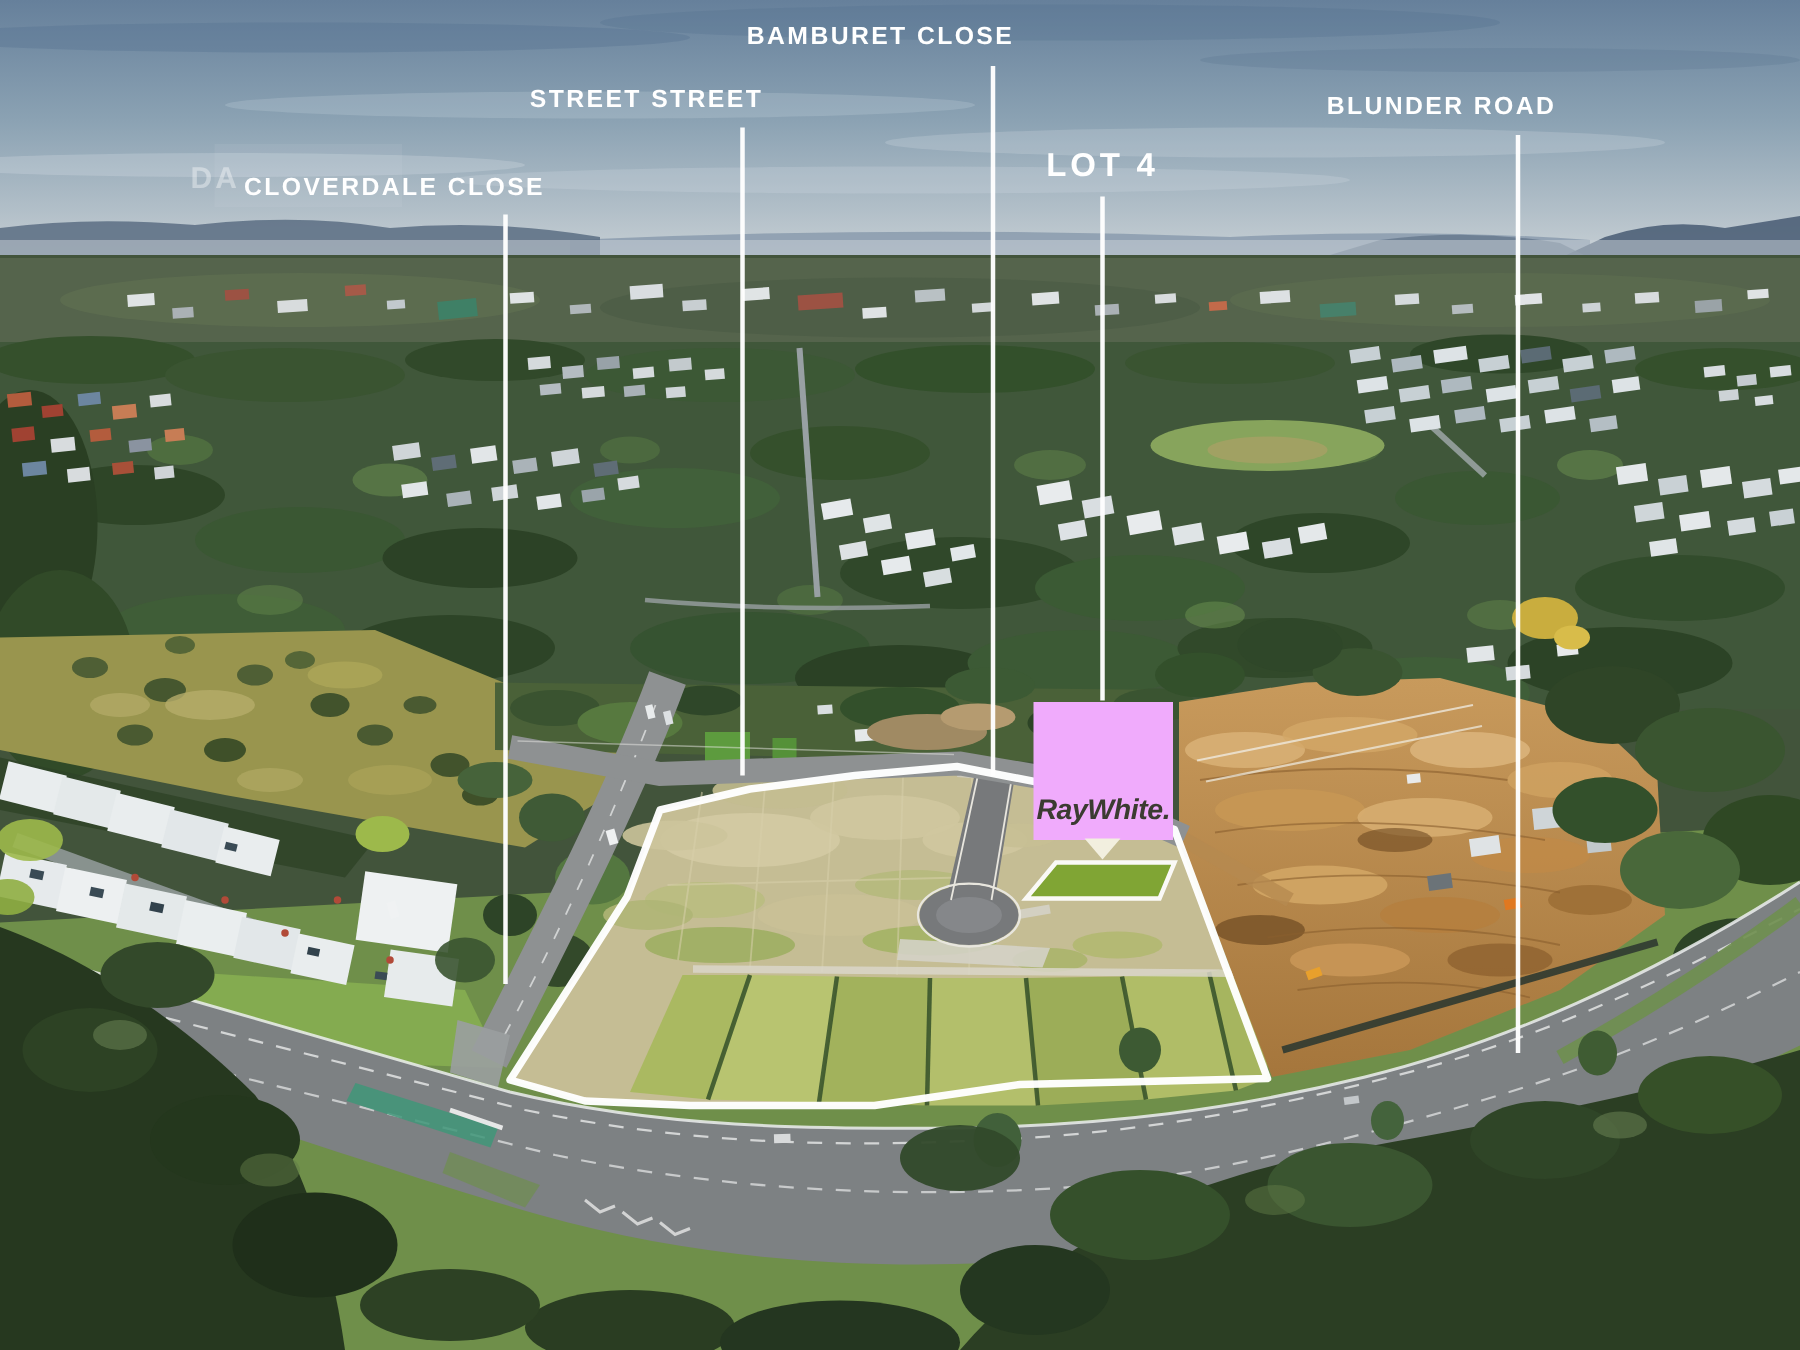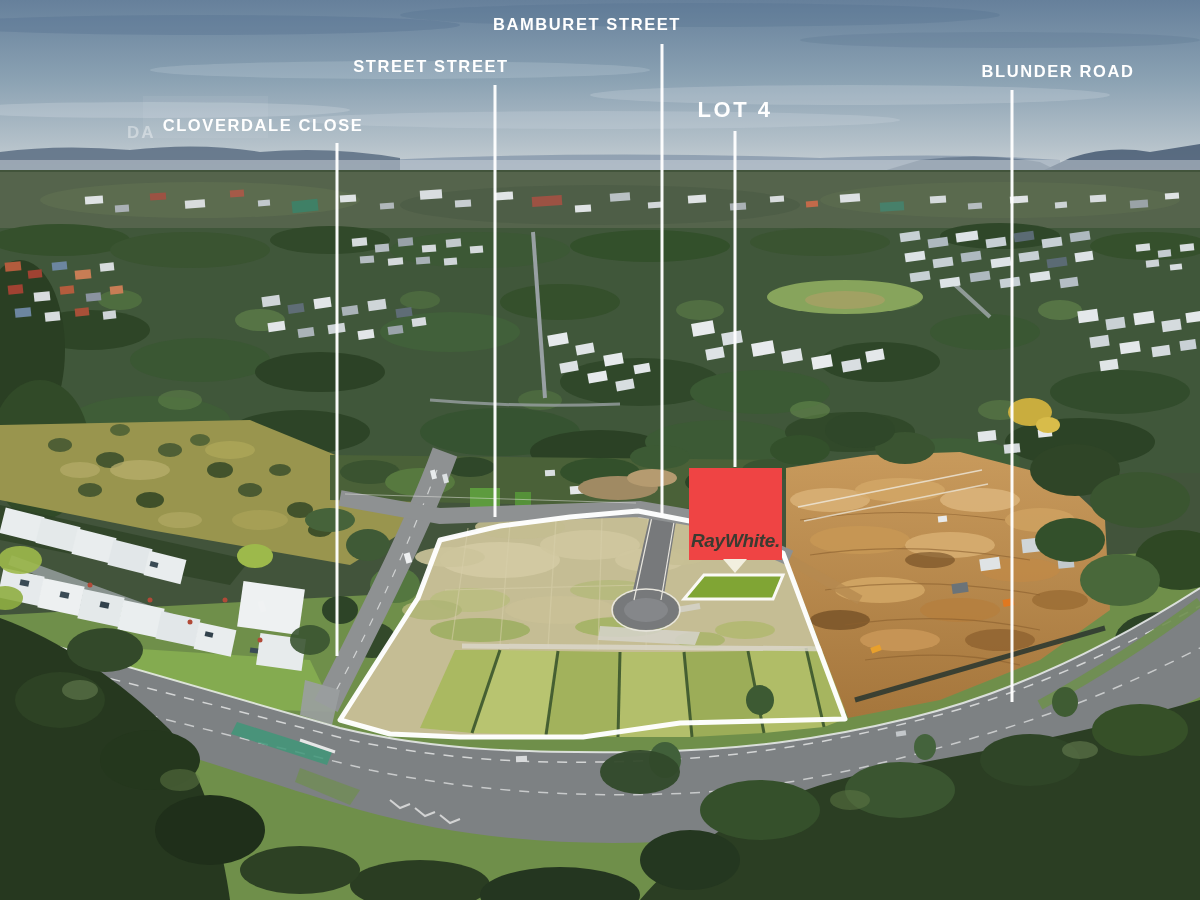--- a/index.html
+++ b/index.html
@@ -9,30 +9,30 @@
     background:#8fa3b3;
   }
   .scene{position:absolute;left:0;top:0;width:1200px;height:900px;display:block;}
   .label{
     position:absolute;color:#ffffff;font-weight:600;
     font-size:16.5px;letter-spacing:1.6px;white-space:nowrap;
     transform:translateX(-50%);
   }
   .label.lot{font-size:22px;letter-spacing:2.5px;font-weight:600;}
   .watermark{
-    position:absolute;left:127px;top:123px;color:rgba(255,255,255,0.38);
-    font-size:17px;letter-spacing:2px;font-weight:700;
+    position:absolute;left:127px;top:108px;color:rgba(255,255,255,0.38);
+    font-size:20px;letter-spacing:2px;font-weight:700;
   }
   .watermark-box{
     position:absolute;left:143px;top:96px;width:125px;height:42px;
     background:rgba(255,255,255,0.06);
   }
   .logo-box{
     position:absolute;left:689px;top:468px;width:93px;height:92px;
-    background:#ef4444;
+    background:#f0abfc;
   }
   .logo-box .brand{
     position:absolute;left:0;right:0;bottom:8px;text-align:center;
     font-size:19px;font-weight:bold;font-style:italic;letter-spacing:-0.3px;
     color:#3b3b31;
   }
   .logo-pointer{
     position:absolute;left:723px;top:559px;width:0;height:0;
     border-left:12px solid transparent;border-right:12px solid transparent;
     border-top:14px solid #f2efdf;
@@ -542,22 +542,22 @@
       <line x1="1012" y1="90" x2="1012" y2="702"></line>
     </g>
   </g>
 </svg>
 
 <div class="watermark-box"></div>
 <div class="watermark">DA</div>
 
 <div class="label" style="left:263px;top:116px">CLOVERDALE CLOSE</div>
 <div class="label" style="left:431px;top:57px">STREET STREET</div>
-<div class="label" style="left:587px;top:15px">BAMBURET STREET</div>
-<div class="label" style="left:1058px;top:62px">BLUNDER ROAD</div>
+<div class="label" style="left:587px;top:15px">BAMBURET CLOSE</div>
+<div class="label" style="left:961px;top:62px">BLUNDER ROAD</div>
 <div class="label lot" style="left:735px;top:97px">LOT 4</div>
 
 <div class="logo-box">
   <span class="brand">RayWhite.</span>
 </div>
 <div class="logo-pointer"></div>
 
 </div>
 
 </body></html>

